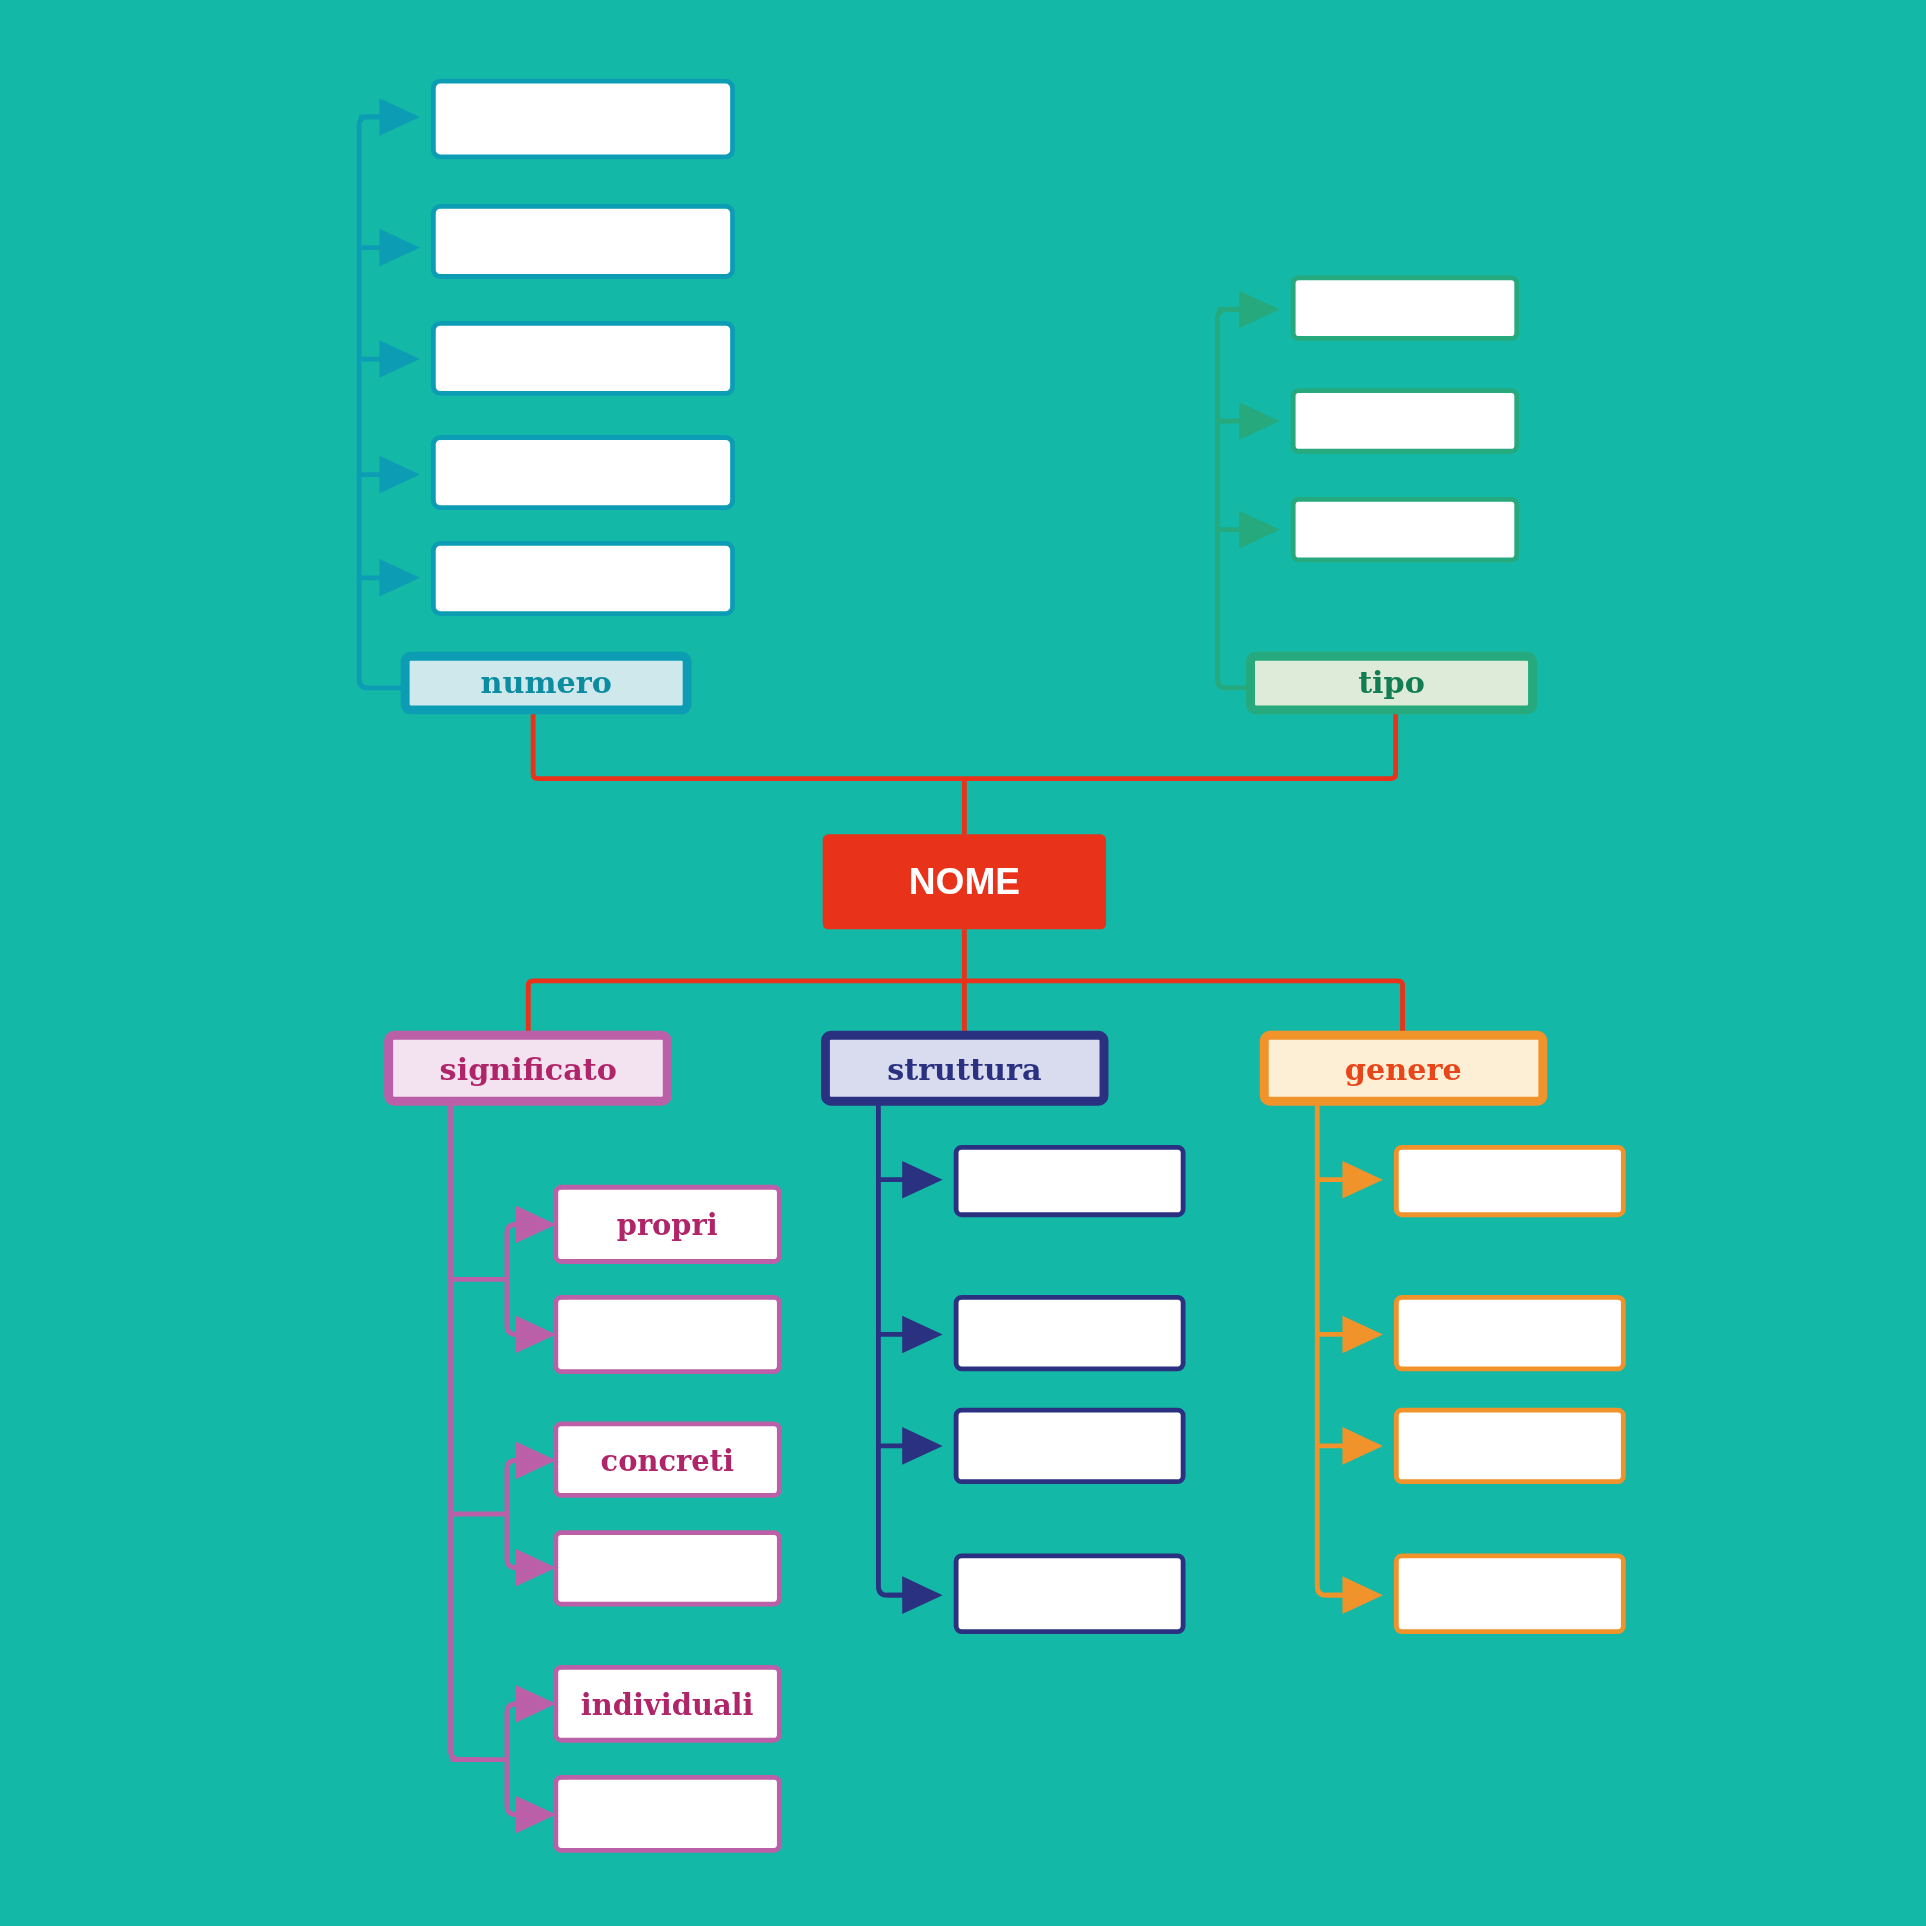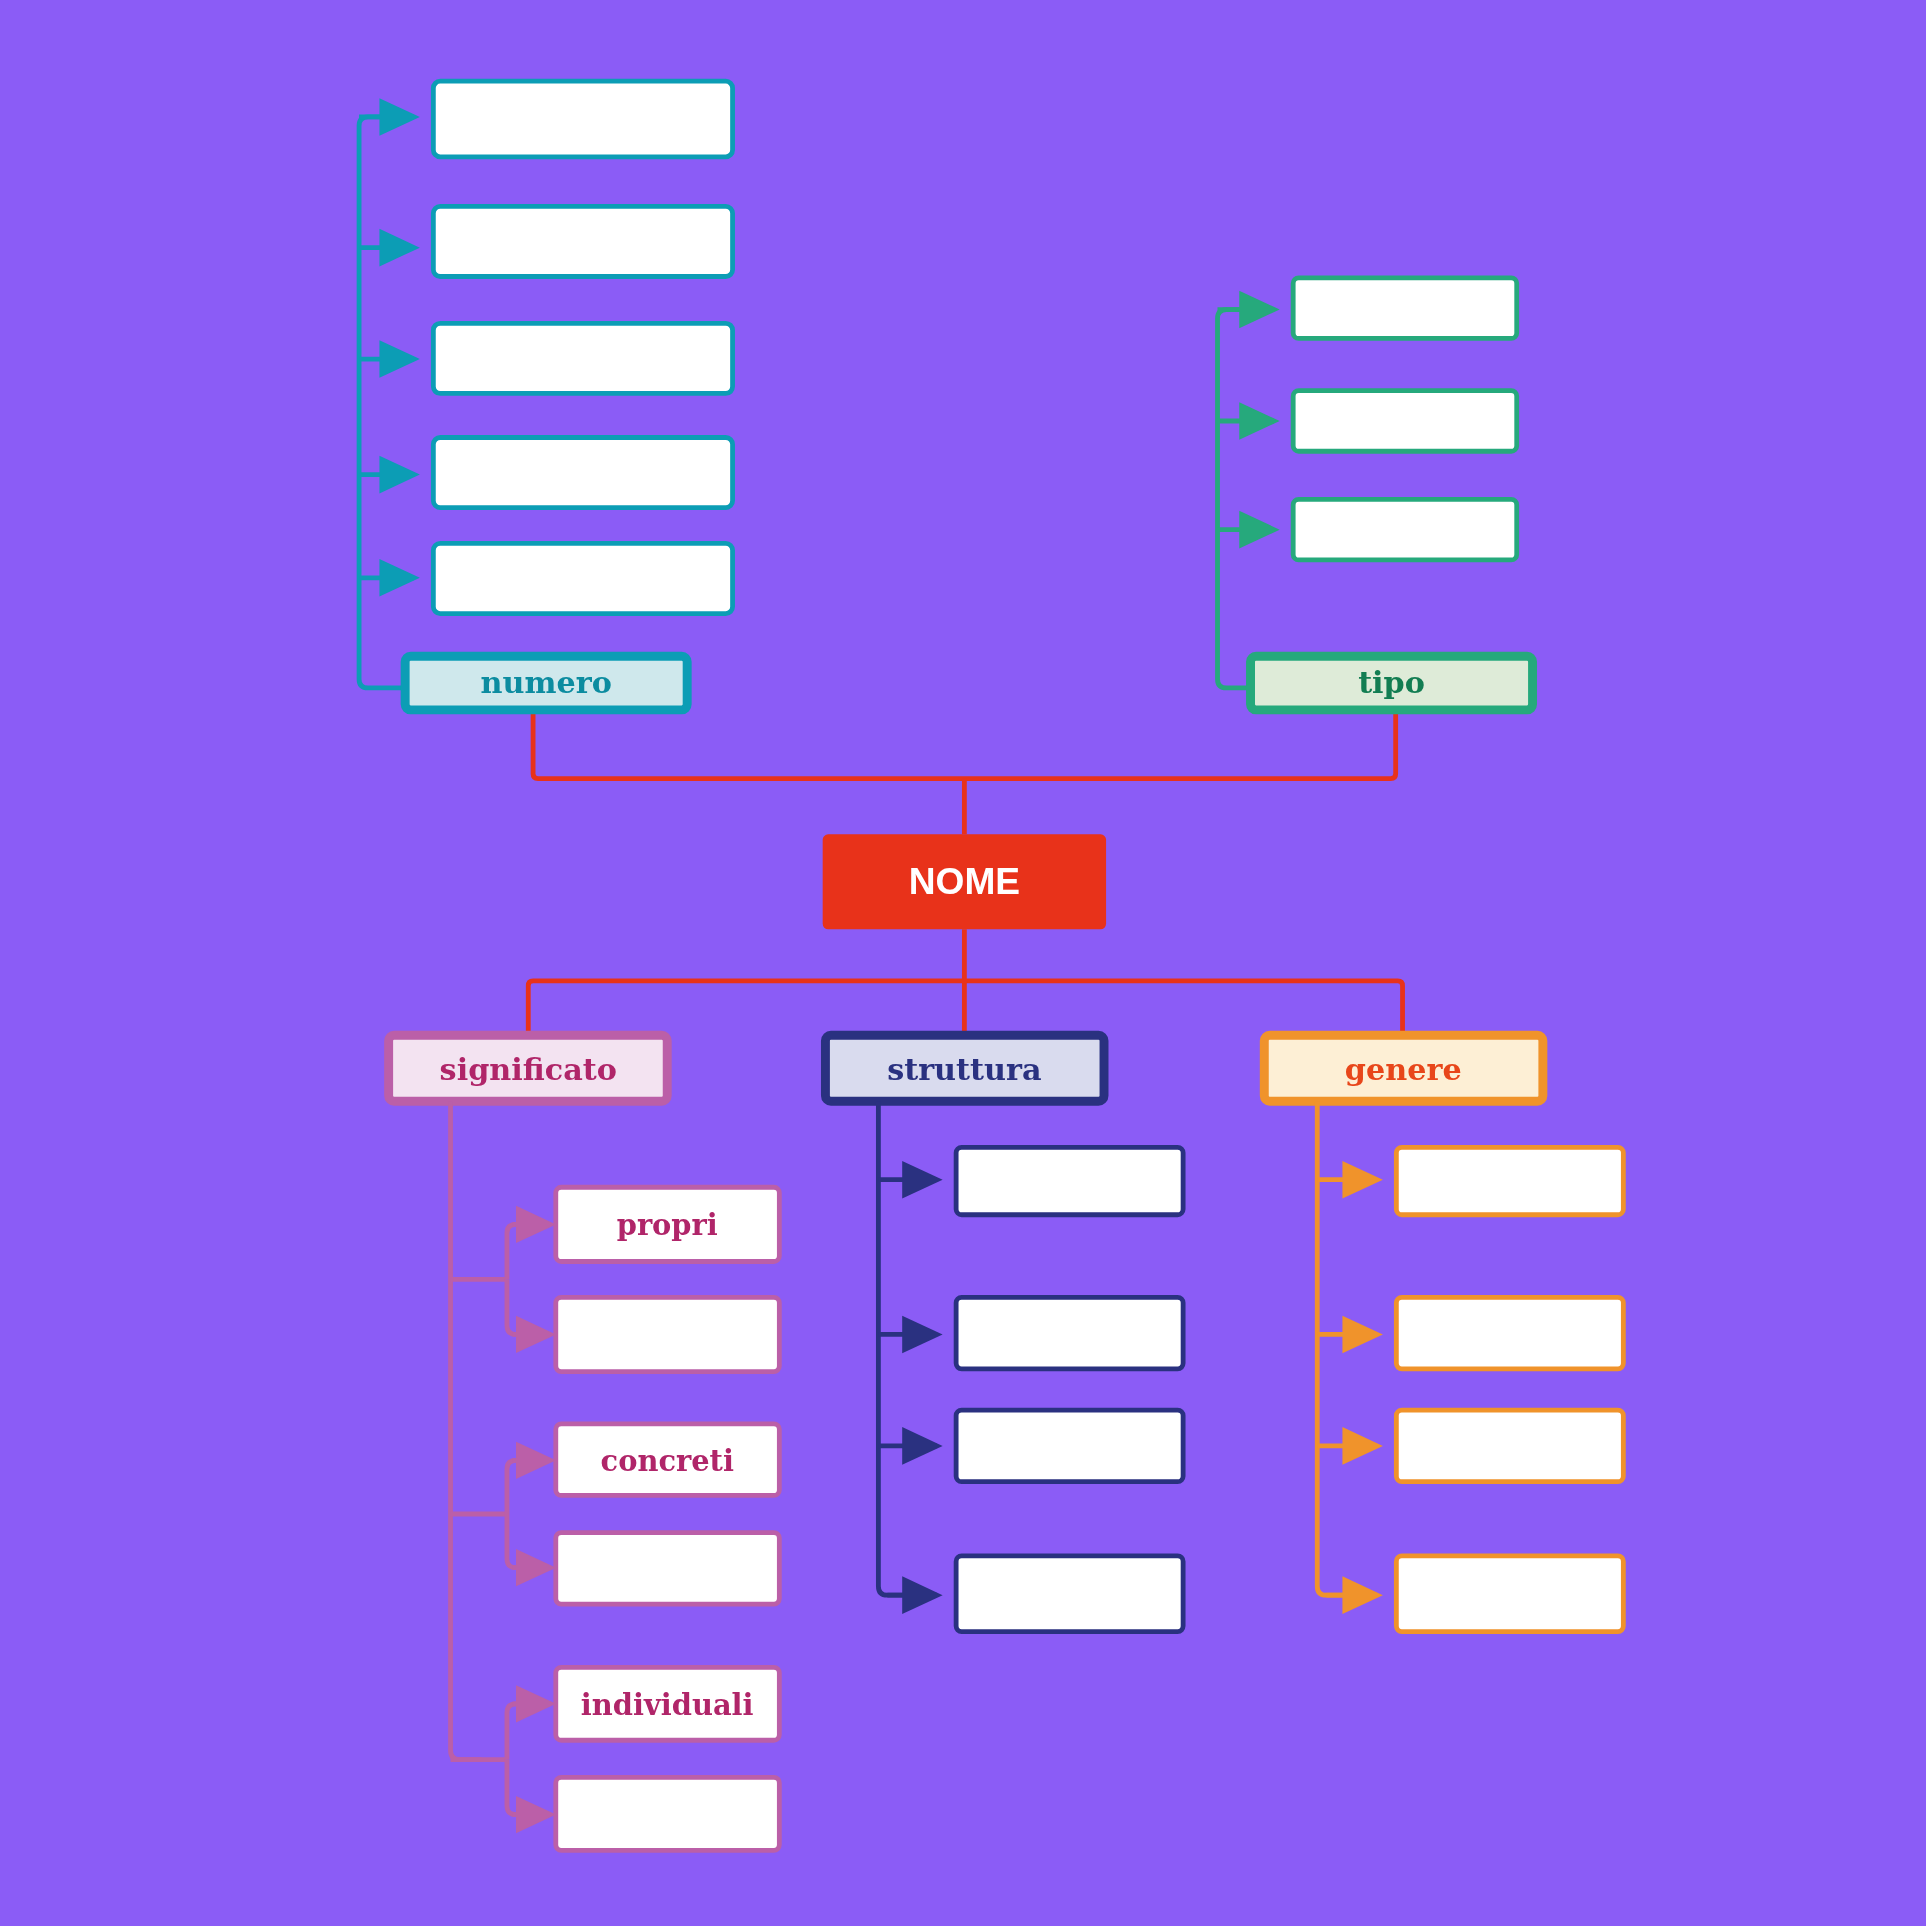--- a/index.html
+++ b/index.html
@@ -1,17 +1,17 @@
 <!DOCTYPE html>
 <html style="font-size:11px"><head>
 <meta charset="utf-8">
 <style>
   html,body{margin:0;padding:0;background:#ffffff;}
   body{width:1926px;height:1926px;font-family:"DejaVu Sans",sans-serif;}
-  #stage{position:relative;width:1926px;height:1926px;background:#8b5cf6;overflow:hidden;}
+  #stage{position:relative;width:1926px;height:1926px;background:#14b8a6;overflow:hidden;}
   svg#diagram{position:absolute;left:0;top:0;width:1926px;height:1926px;}
   .box-label{font-family:"DejaVu Serif",serif;font-weight:700;}
   .nome-label{font-family:"Liberation Sans",sans-serif;font-weight:700;}
 </style>
 </head>
 <body>
 
 <div id="stage">
   <svg id="diagram" viewBox="0 0 2800 2800">
     <defs>

